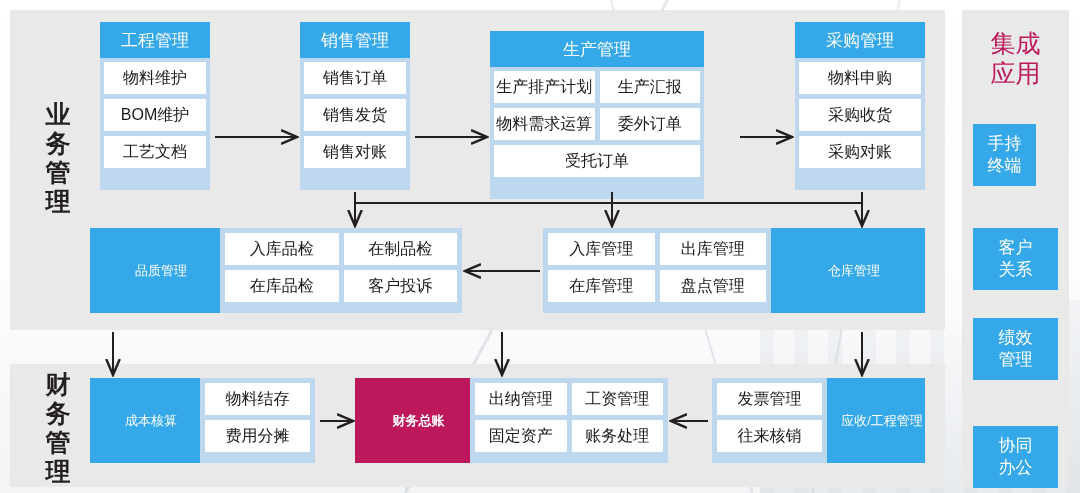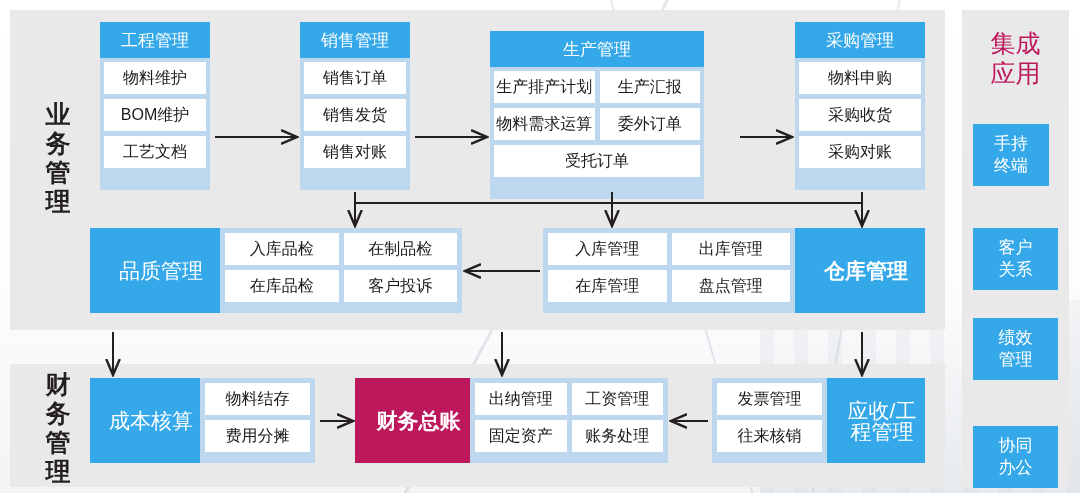--- a/index.html
+++ b/index.html
@@ -52,21 +52,21 @@
     background:#ffffff;color:#1a1a1a;
     font-size:16px;
     display:flex;align-items:center;justify-content:center;
     height:32px;flex:1;box-sizing:border-box;white-space:nowrap;
   }
   .cell.small{font-size:16px;}
 
   
   .sidemod{position:absolute;background:#bdd7ee;display:flex;box-sizing:border-box;}
   .sideblock{
-    background:#34a8e8;color:#fff;font-size:21px;
+    background:#34a8e8;color:#fff;font-size:13px;
     display:flex;align-items:center;justify-content:center;
     text-align:center;line-height:21px;box-sizing:border-box;padding-left:12px;
   }
   .sideblock.red{background:#be185d;font-weight:700;}
   .sidecells{display:flex;flex-direction:column;gap:5px;padding:5px;box-sizing:border-box;flex:1;}
 
   
   .rail{position:absolute;background:#e9e9e9;}
   .rail-title{
     position:absolute;text-align:center;color:#be185d;
@@ -171,21 +171,21 @@
     <div class="sidecells">
       <div class="mod-row">
         <div class="cell">入库管理</div>
         <div class="cell">出库管理</div>
       </div>
       <div class="mod-row">
         <div class="cell">在库管理</div>
         <div class="cell">盘点管理</div>
       </div>
     </div>
-    <div class="sideblock" style="width:130px;font-weight:bold;">仓库管理</div>
+    <div class="sideblock" style="width:154px;">仓库管理</div>
   </div>
 
   <div class="panel" style="left:10px;top:364px;width:935px;height:123px;"></div>
 
   <div class="rowlabel" style="left:38px;top:370px;">财务管理</div>
 
   <div class="sidemod" style="left:90px;top:378px;width:225px;height:85px;">
     <div class="sideblock" style="width:110px;">成本核算</div>
     <div class="sidecells">
       <div class="mod-row">
@@ -223,21 +223,21 @@
     <div class="sideblock" style="width:98px;">应收/工程管理</div>
   </div>
 
   <div class="rail" style="left:962px;top:10px;width:107px;height:477px;"></div>
 
   <div class="rail-title" style="left:962px;top:28px;width:107px;">
     <div>集成</div>
     <div>应用</div>
   </div>
 
-  <div class="railbtn" style="left:973px;top:124px;width:76px;height:62px;">
+  <div class="railbtn" style="left:973px;top:124px;width:63px;height:62px;">
     <div>
       <div>手持</div>
       <div>终端</div>
     </div>
   </div>
 
   <div class="railbtn" style="left:973px;top:228px;width:85px;height:62px;">
     <div>
       <div>客户</div>
       <div>关系</div>

